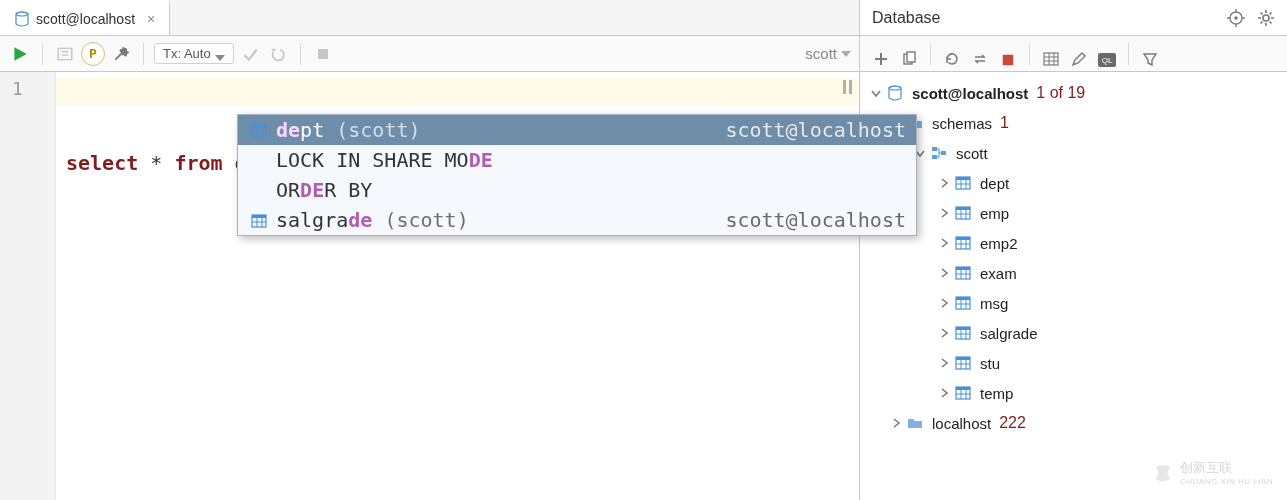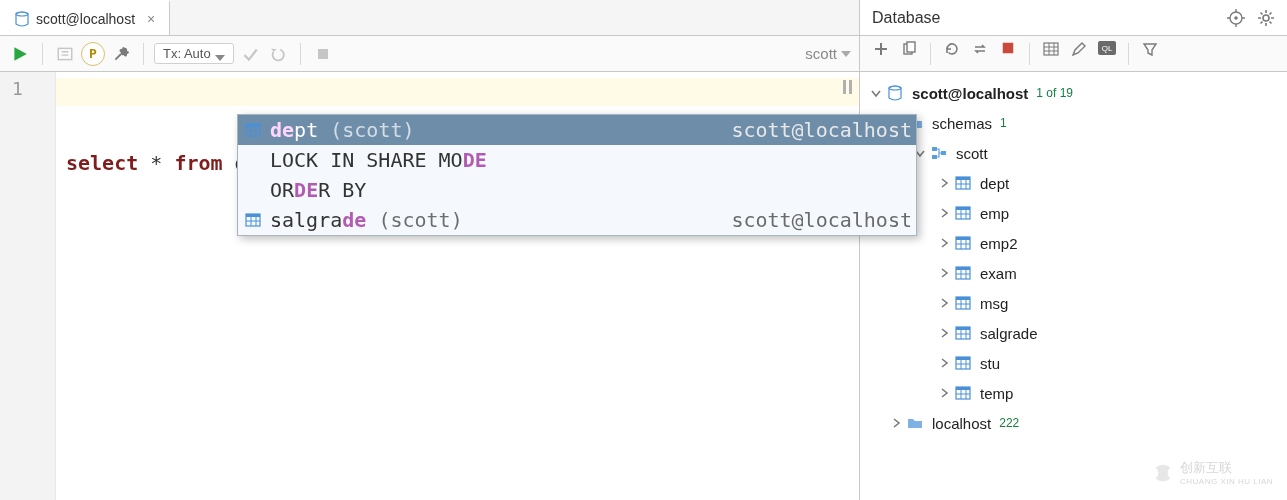--- a/index.html
+++ b/index.html
@@ -69,21 +69,21 @@
 
   
   .popup {
     position: absolute; left: 237px; top: 114px;
     width: 680px; background: #f5f9fd;
     border: 1px solid #a9b4c2; box-shadow: 3px 3px 8px rgba(0,0,0,.25);
     font-family: "Consolas","Menlo",monospace; font-size: 20px;
     z-index: 20;
   }
   .popup .item {
-    display: flex; align-items: center; padding: 3px 4px;
+    display: flex; align-items: flex-end; padding: 3px 10px;
   }
   .popup .item.sel { background: #6e8da9; color: #fff; }
   .popup .item .ico { width: 22px; height: 22px; display: inline-flex; align-items: center; justify-content: center; margin-right: 6px; }
   .popup .item .lbl { flex: 0 0 auto; }
   .popup .item .spacer { flex: 1; }
   .popup .item .rhs { color: #6a6a6a; }
   .popup .item.sel .rhs { color: #e8e8e8; }
   .popup .match { color: #b25bb2; font-weight: bold; }
   .popup .item.sel .match { color: #ffd6ff; }
   .popup .hint {
@@ -100,31 +100,31 @@
     height: 36px; display: flex; align-items: center; padding: 0 12px;
     border-bottom: 1px solid #c8c8c8; font-size: 16px; background: #fff;
   }
   .panel-header .sp { flex: 1; }
   .panel-header .hicon { width:18px;height:18px; margin-left:12px; cursor:pointer; }
 
   .panel-toolbar {
     height: 36px; display: flex; align-items: center; padding: 0 8px;
     border-bottom: 1px solid #c8c8c8; gap: 2px; background: #fafafa;
   }
-  .panel-toolbar .btn { width: 26px; height: 26px; display:inline-flex; align-items:flex-start; justify-content:center; cursor:pointer; border-radius:3px;}
+  .panel-toolbar .btn { width: 26px; height: 26px; display:inline-flex; align-items:flex-end; justify-content:center; cursor:pointer; border-radius:3px;}
   .panel-toolbar .sep { width: 1px; height: 22px; background: #d8d8d8; margin: 0 6px; }
 
   .tree {
     flex: 1; overflow: auto; padding: 6px 4px 20px 4px; font-size: 15px;
   }
   .tree .row { display: flex; align-items: center; height: 30px; }
   .tree .tw { width: 16px; height: 16px; display:inline-flex; align-items:center; justify-content:center; margin-right: 2px; color:#7a7a7a; }
   .tree .ico { width: 18px; height: 18px; margin-right: 8px; display:inline-flex; align-items:center; justify-content:center; }
   .tree .lbl { color: #222; }
-  .tree .hint { color: #15803d; margin-left: 8px; font-size: 12px;}
+  .tree .hint { color: #7f1d1d; margin-left: 8px; font-size: 16px;}
   .tree .depth0 { padding-left: 4px; }
   .tree .depth1 { padding-left: 24px; }
   .tree .depth2 { padding-left: 48px; }
   .tree .depth3 { padding-left: 72px; }
 
   
   .watermark {
     position: absolute; right: 14px; bottom: 14px;
     display: flex; align-items: center; gap: 6px;
     opacity: 0.35; color: #888; font-size: 12px; margin-top: 8px;

